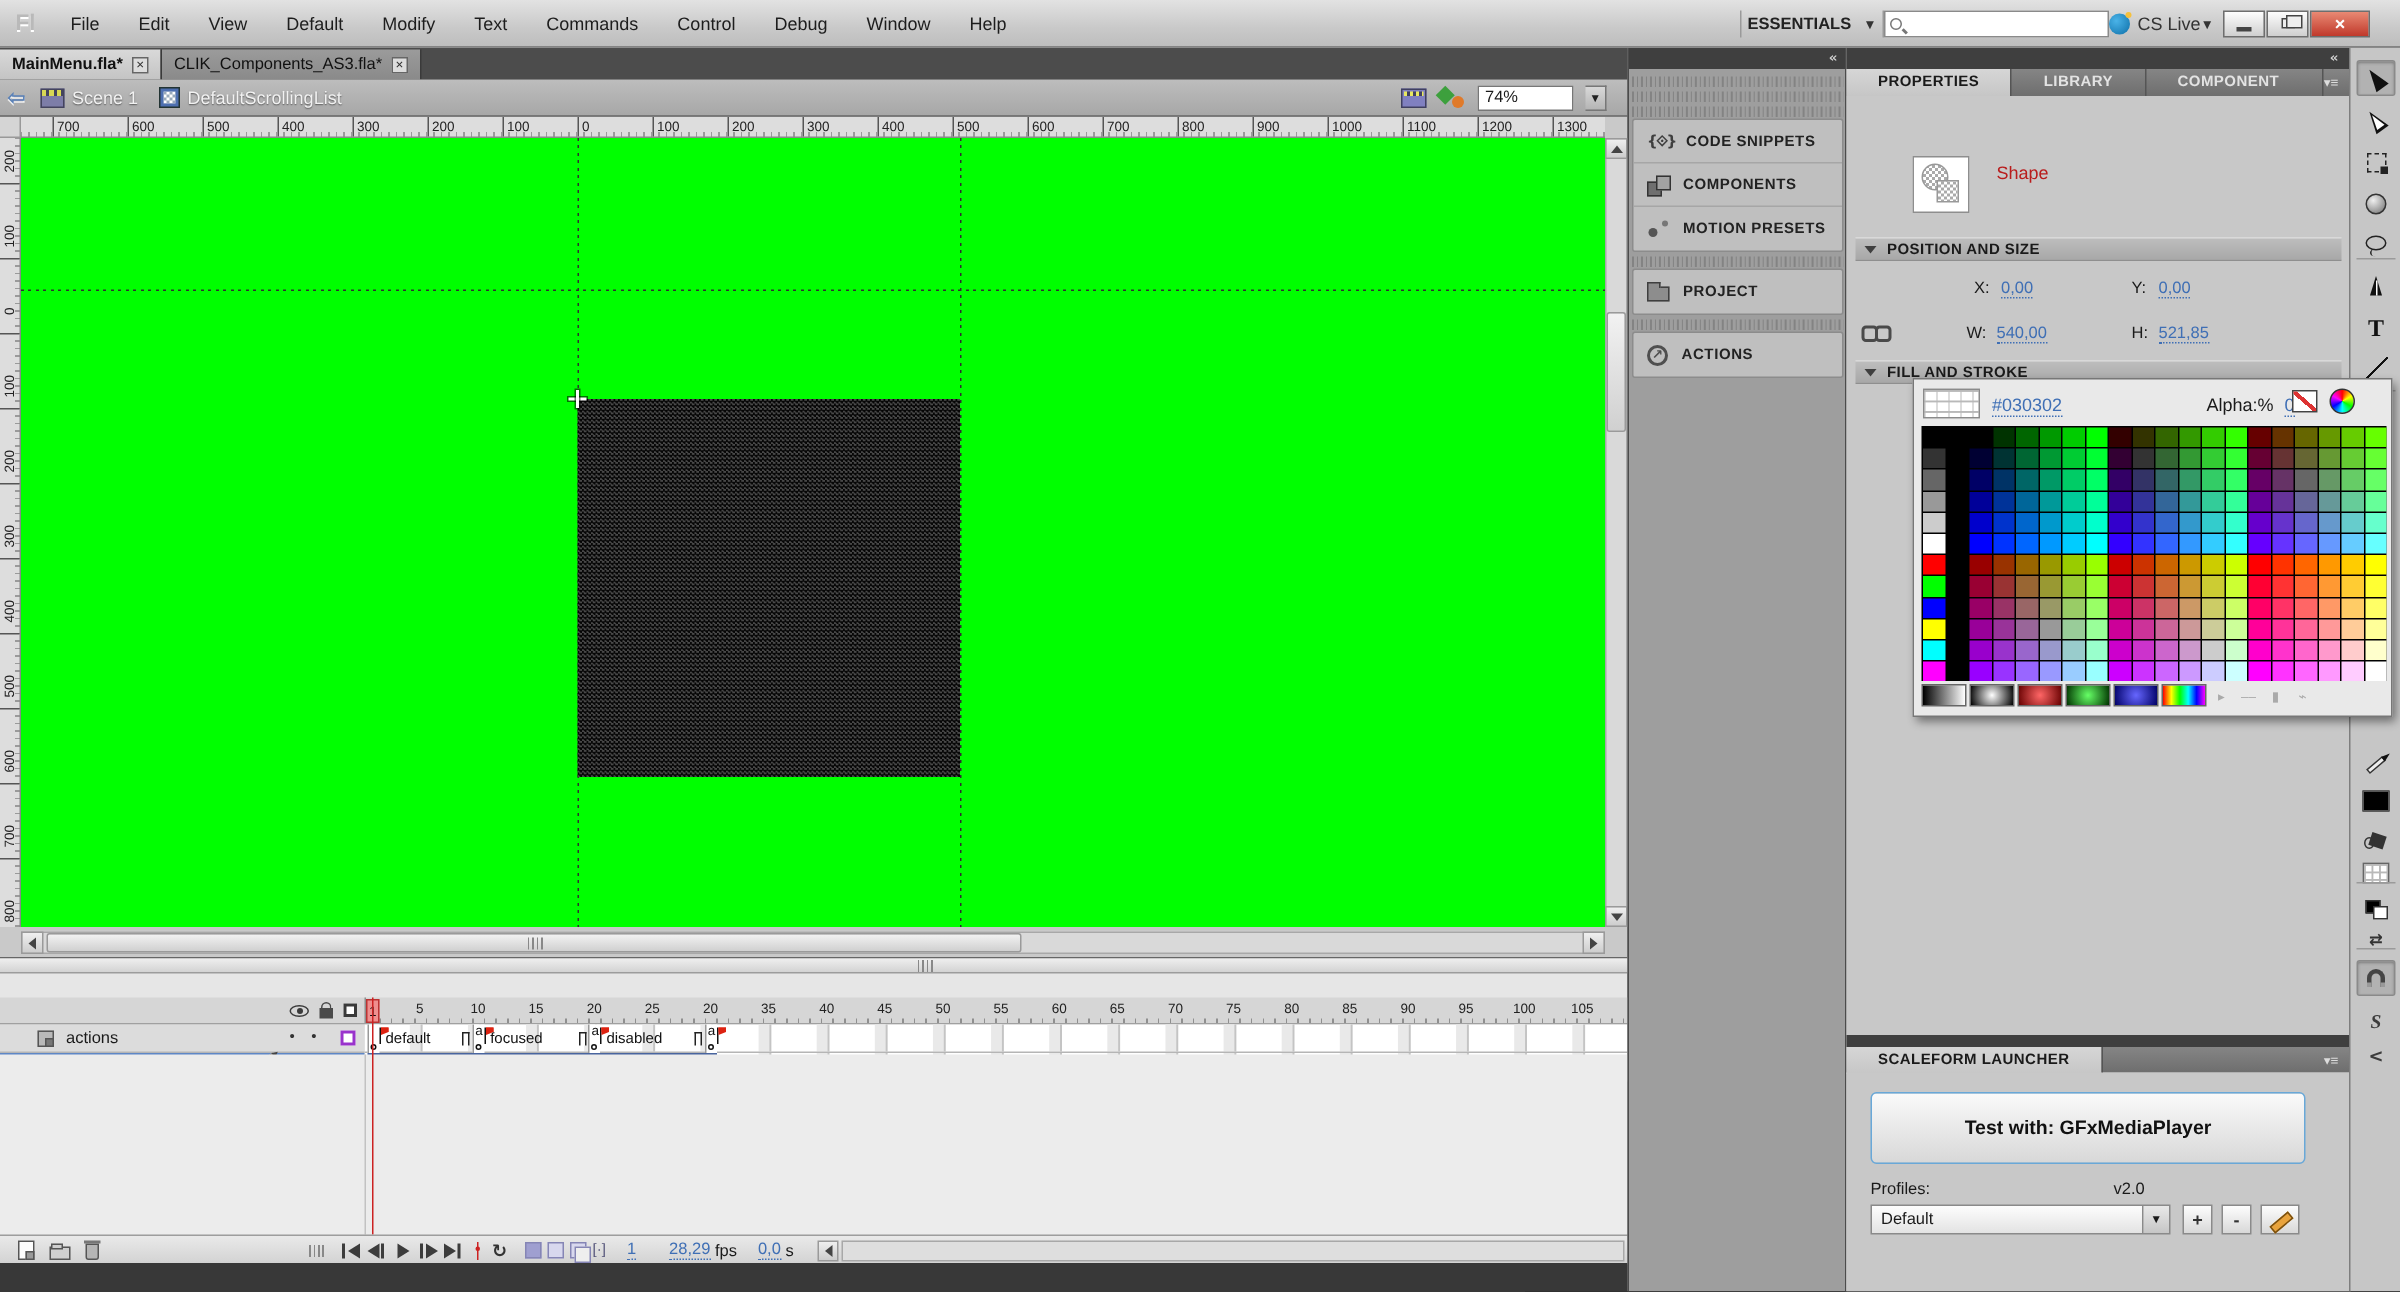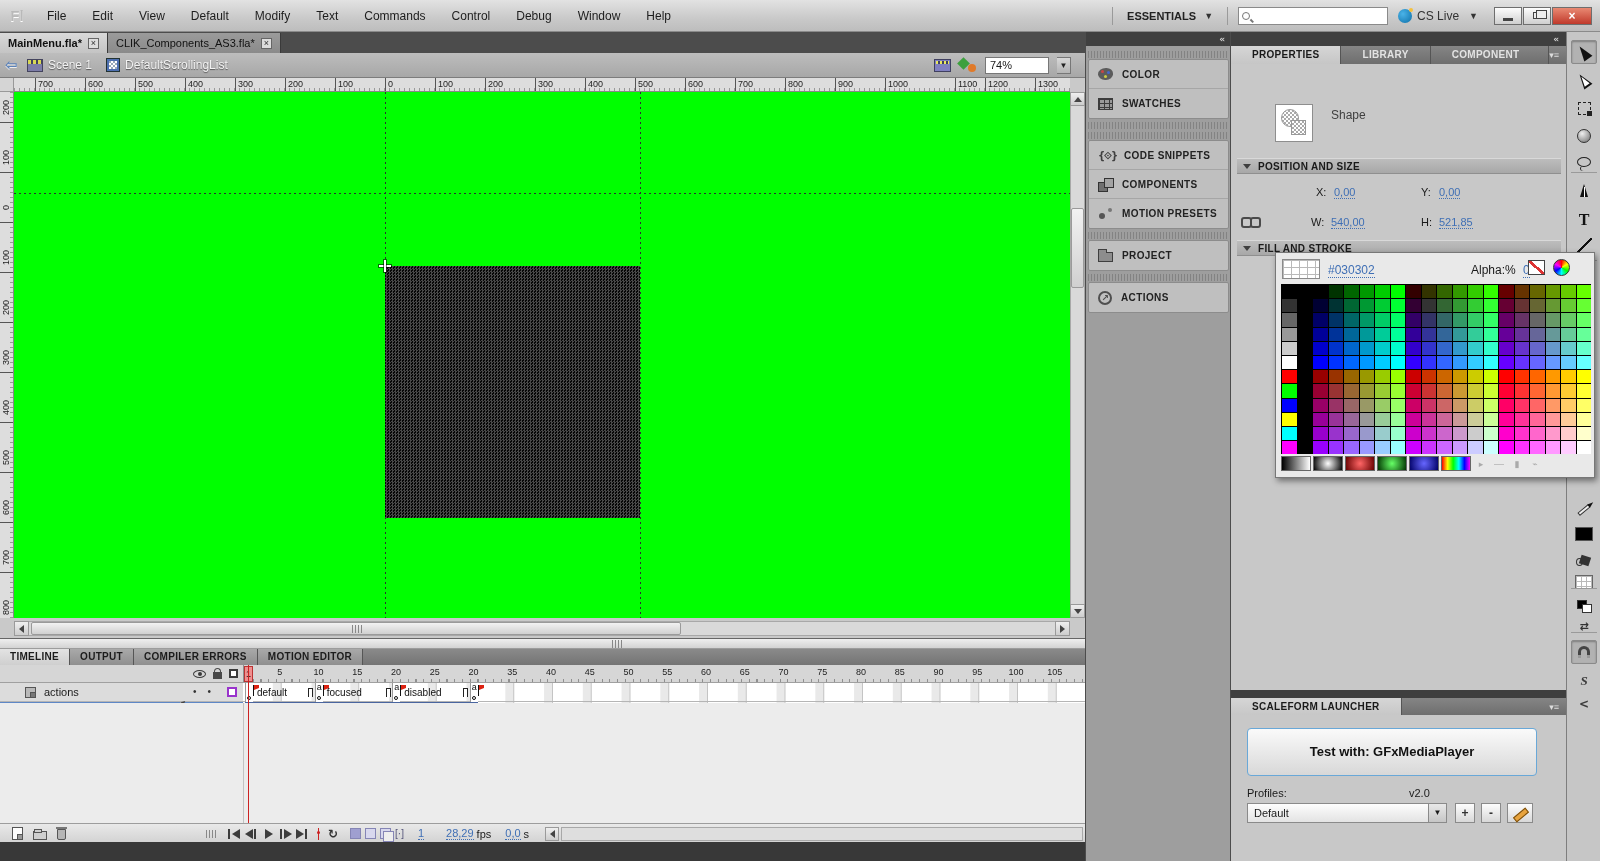--- a/index.html
+++ b/index.html
@@ -8,21 +8,21 @@
      font-family:"Liberation Sans",sans-serif;font-size:11px;color:#1a1a1a}
 
 
 .menubar{position:absolute;left:0;top:0;width:1600px;height:32px;
   background:linear-gradient(#e2e2e2,#c9c9c9 60%,#bdbdbd);border-bottom:1px solid #8a8a8a;
   display:flex;align-items:center}
 .logo{width:34px;text-align:center;font:bold 15px "Liberation Sans",sans-serif;color:#b9b9b9;
   text-shadow:0 1px 0 #fff}
 #menus{display:flex;align-items:center}
 #menus .mi{padding:0 13px;font-size:12px;color:#1d1d1d;cursor:default}
-.mb-right{margin-left:auto;display:flex;align-items:center;gap:10px;padding-right:8px}
+.mb-right{margin-left:auto;display:flex;align-items:center;padding-right:20px}
 .vsep{width:1px;height:18px;background:#9a9a9a}
 .workspace{display:flex;align-items:center;gap:8px;font:bold 11px "Liberation Sans",sans-serif;color:#222;padding:0 4px}
 .dd{font-size:9px;color:#333}
 .searchbox{width:150px;height:18px;background:#fff;border:1px solid #8a8a8a;display:flex;align-items:center;padding:0 3px}
 .mag{width:8px;height:8px;border:1.5px solid #777;border-radius:50%;position:relative;flex:0 0 auto}
 .mag::after{content:"";position:absolute;left:7px;top:7px;width:4px;height:1.5px;background:#777;transform:rotate(45deg)}
 .searchbox input{border:0;outline:0;width:120px;height:14px;font-size:11px;background:transparent}
 .cslive{display:flex;align-items:center;gap:5px;color:#333;font-size:12px}
 .cs-ico{width:14px;height:14px;border-radius:50%;background:radial-gradient(circle at 35% 35%,#4ab3e8,#0d6fa8);position:relative}
 .cs-ico::after{content:"";position:absolute;right:-1px;top:-1px;width:4px;height:4px;background:#f5c13d;border-radius:50%}
@@ -211,21 +211,21 @@
 .ptab{height:18px;padding:0 21px;font:bold 10px/18px "Liberation Sans",sans-serif;color:#e3e3e3;
   border-right:1px solid #555;letter-spacing:.3px}
 .ptab.active{background:linear-gradient(#d6d6d6,#c6c6c6);color:#1a1a1a}
 .pmenu{margin-left:auto;color:#ddd;font-size:9px;padding:4px 8px 0 0}
 #propsbody{position:absolute;left:0;top:32px;width:336px;height:797px;background:#c8c8c8}
 #shapethumb{position:absolute;left:44px;top:40px;width:38px;height:38px;background:#fff;border:1px solid #8e8e8e}
 #shapethumb::before{content:"";position:absolute;left:5px;top:4px;width:16px;height:16px;border-radius:50%;
   background:conic-gradient(#aaa 25%,#fff 0 50%,#aaa 0 75%,#fff 0);background-size:4px 4px;border:1px solid #999}
 #shapethumb::after{content:"";position:absolute;left:15px;top:15px;width:13px;height:13px;
   background:conic-gradient(#aaa 25%,#fff 0 50%,#aaa 0 75%,#fff 0);background-size:4px 4px;border:1px solid #999}
-.shape-label{position:absolute;left:100px;top:44px;font-size:12px;color:#404040}
+.shape-label{position:absolute;left:100px;top:44px;font-size:12px;color:#b91c1c}
 .sechdr{position:absolute;left:6px;width:324px;height:16px;background:linear-gradient(#bdbdbd,#a8a8a8);
   border-top:1px solid #d9d9d9;border-bottom:1px solid #8f8f8f;display:flex;align-items:center;gap:7px;padding-left:6px}
 .sechdr .tri{width:0;height:0;border-left:4px solid transparent;border-right:4px solid transparent;border-top:5px solid #3f3f3f}
 .sechdr .t{font:bold 10px "Liberation Sans",sans-serif;letter-spacing:.3px;color:#1a1a1a}
 .pslabel{position:absolute;font-size:11px;color:#1a1a1a}
 .psval{position:absolute;font-size:11px}
 .linkico{position:absolute;width:16px;height:10px}
 .linkico::before{content:"";position:absolute;left:0;top:1px;width:7px;height:7px;border:2px solid #4a4a4a;border-radius:3px}
 .linkico::after{content:"";position:absolute;left:9px;top:1px;width:7px;height:7px;border:2px solid #4a4a4a;border-radius:3px}
 .pencil-ic{width:13px;height:4px;background:#e8e8e8;border:1px solid #666;transform:rotate(-40deg);position:absolute}
@@ -407,21 +407,21 @@
         <span class="hlab" style="left: 421px;">100</span>
         <span class="hlab" style="left: 471px;">200</span>
         <span class="hlab" style="left: 521px;">300</span>
         <span class="hlab" style="left: 571px;">400</span>
         <span class="hlab" style="left: 621px;">500</span>
         <span class="hlab" style="left: 671px;">600</span>
         <span class="hlab" style="left: 721px;">700</span>
         <span class="hlab" style="left: 771px;">800</span>
         <span class="hlab" style="left: 821px;">900</span>
         <span class="hlab" style="left: 871px;">1000</span>
-        <span class="hlab" style="left: 921px; margin-left: 20px;">1100</span>
+        <span class="hlab" style="left: 921px;">1100</span>
         <span class="hlab" style="left: 971px;">1200</span>
         <span class="hlab" style="left: 1021px;">1300</span>
       </div>
     <div class="ruler" id="vruler">
         <span class="vlab" style="top: 1px;">200</span>
         <span class="vlab" style="top: 51px;">100</span>
         <span class="vlab" style="top: 101px;">0</span>
         <span class="vlab" style="top: 151px;">100</span>
         <span class="vlab" style="top: 201px;">200</span>
         <span class="vlab" style="top: 251px;">300</span>
@@ -457,26 +457,20 @@
       </div>
     <div class="sb-btn" style="left:1055px;top:543px;width:15px;height:15px">
         <span class="tri-rt"></span>
       </div>
   </div>
 
   <div id="timeline">
     <div id="tl-splitter">
       <span class="grip" style="position:absolute;left:612px;top:1px"></span>
     </div>
-    <div id="tl-tabs">
-        <span class="tltab active">TIMELINE</span>
-        <span class="tltab">OUTPUT</span>
-        <span class="tltab">COMPILER ERRORS</span>
-        <span class="tltab">MOTION EDITOR</span>
-      </div>
     <div id="tl-header">
       <div class="tl-hicons" style="left:193px">
         <span class="ic-eye"></span>
         <span class="ic-lock"></span>
         <span class="ic-osq"></span>
       </div>
       <div class="colsep"></div>
       <div id="tlnums" style="background-image: repeating-linear-gradient(90deg, rgb(143, 143, 143) 0px, rgb(143, 143, 143) 1px, transparent 1px, transparent 7.75px); background-size: calc(100% - 245px) 3px; background-position: 245px 14px; background-repeat: no-repeat;">
           <span class="fnum" style="left: 279.875px;">5</span>
           <span class="fnum" style="left: 318.625px;">10</span>
@@ -604,30 +598,20 @@
         </span>
       <span style="flex:1;height:14px;background:#dedede;border:1px solid #a8a8a8;margin:0 2px"></span>
     </div>
   </div>
   <div id="botstrip"></div>
 
   <div id="dock">
     <div id="dockstrip"><span>«</span></div>
     <div id="dockgroups">
         <div class="dock-handle"></div>
-        <div class="dock-group">
-          <div class="dock-item">
-            <span class="ic ic-color-panel"></span>
-            <span class="lbl">COLOR</span>
-          </div>
-          <div class="dock-item">
-            <span class="ic ic-swatches-panel"></span>
-            <span class="lbl">SWATCHES</span>
-          </div>
-        </div>
         <div class="dock-handle"></div>
         <div class="dock-handle"></div>
         <div class="dock-group">
           <div class="dock-item">
             <span class="ic ic-code-snippets-panel"></span>
             <span class="lbl">CODE SNIPPETS</span>
           </div>
           <div class="dock-item">
             <span class="ic ic-components-panel"></span>
             <span class="lbl">COMPONENTS</span>

